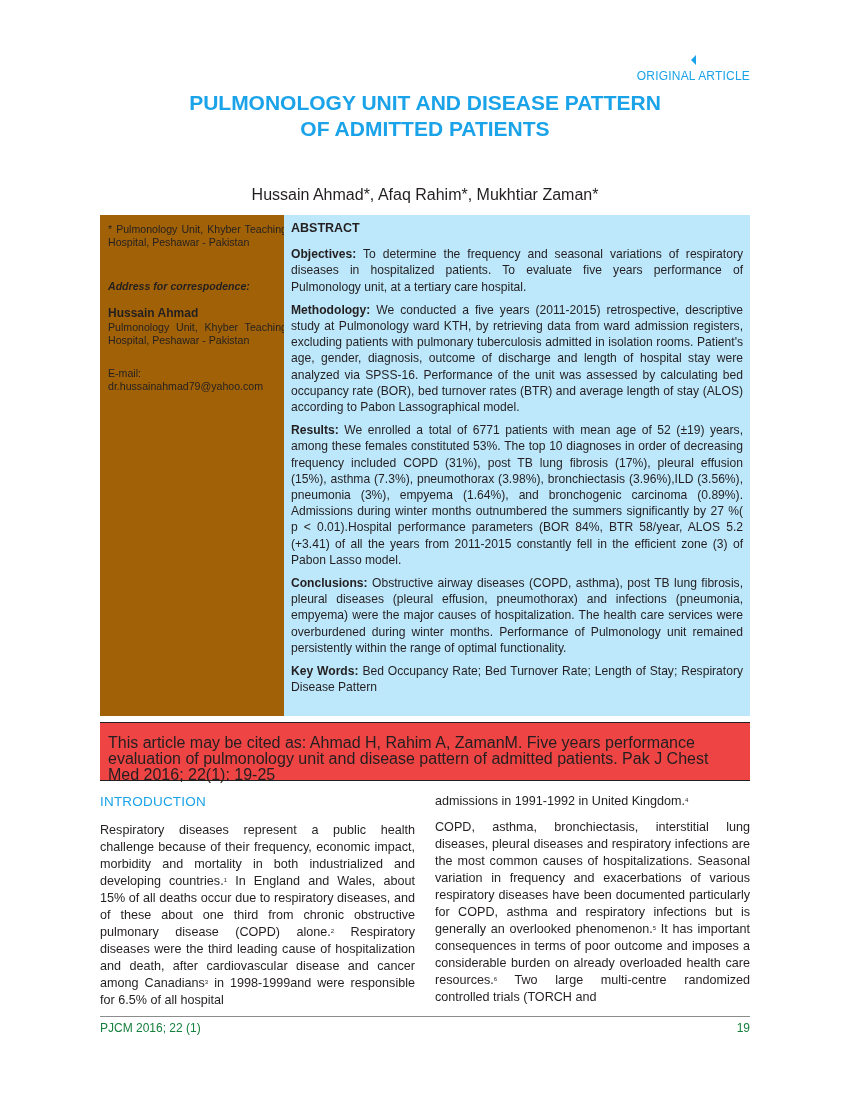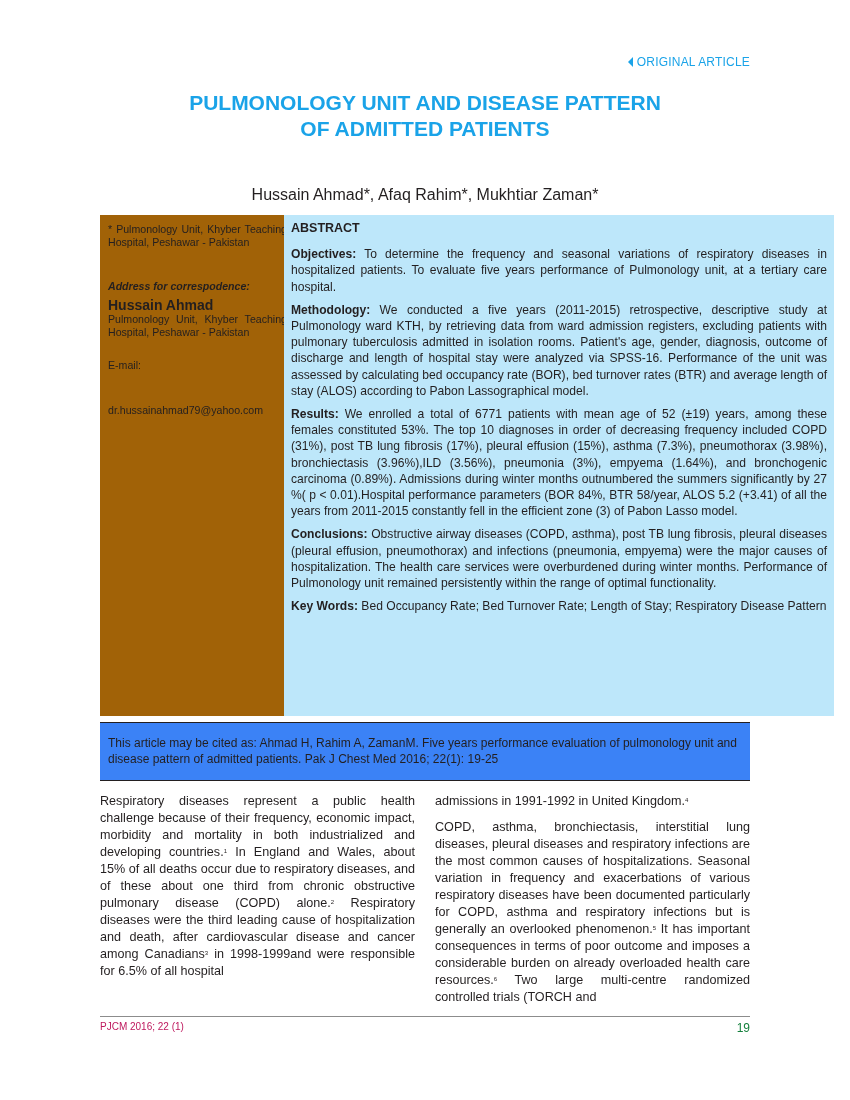--- a/index.html
+++ b/index.html
@@ -1,44 +1,44 @@
 <!DOCTYPE html>
 <html><head>
 <meta charset="utf-8">
 <style>
   html, body { margin:0; padding:0; background:#ffffff; }
   body { width:850px; height:1100px; position:relative; overflow:hidden;
          font-family:"Liberation Sans", sans-serif; color:#231f20; }
-  .abs { position:absolute; }
+  .abs { position:absolute;flex-direction:column; }
   .section-tag { right:100px; top:55px; font-size:12px; color:#1aa3e8; letter-spacing:0.2px; display:flex; align-items:center; gap:4px; }
   .section-tag .tri { width:0; height:0; border-top:5px solid transparent; border-bottom:5px solid transparent; border-right:5px solid #1aa3e8; }
   .title { left:100px; width:650px; top:90px; text-align:center; font-weight:bold; font-size:21px; line-height:26px; color:#1aa3e8; }
   .title div { white-space:nowrap; }
   .authors { left:100px; width:650px; top:186px; text-align:center; font-size:16px; color:#231f20; }
   .aff-box { left:100px; top:215px; width:195px; height:501px; background:#a16207; box-sizing:border-box; padding:8px 8px 12px 8px; font-size:10.6px; line-height:13px; color:#231f20; }
   .aff-box p { margin:0; text-align:justify; }
   .aff-box .corr-label { margin-top:31px; font-weight:bold;font-style:italic; }
-  .aff-box .corr-name { font-weight:bold; font-size:14px; line-height:16px; margin-top:4px; }
+  .aff-box .corr-name { font-weight:bold; font-size:12px; line-height:16px; margin-top:12px; }
   .aff-box .email-label { margin-top:20px; }
-  .aff-box .email { word-break:break-all;margin-top:32px; }
-  .abstract-box { left:284px; top:215px; width:550px; height:501px; background:#bde7fa; box-sizing:border-box; padding:5px 7px 0 7px; font-size:12.1px; line-height:16.2px; color:#231f20; }
+  .aff-box .email { word-break:break-all; }
+  .abstract-box { left:284px; top:215px; width:466px; height:501px; background:#bde7fa; box-sizing:border-box; padding:5px 7px 0 7px; font-size:12.1px; line-height:16.2px; color:#231f20; }
   .abstract-box .hdr { font-weight:bold; font-size:12.5px; margin-bottom:10px; }
   .abstract-box p { margin:0 0 7px 0; text-align:justify; }
   .abstract-box b { font-weight:bold; }
-  .cite-box { left:100px; top:722px; width:650px; height:59px; background:#3b82f6; border-top:1.5px solid #231f20; border-bottom:1.5px solid #231f20; box-sizing:border-box; padding:12px 8px 0 8px; font-size:12px; line-height:16px; color:#231f20; }
+  .cite-box { left:100px; top:722px; width:650px; height:59px; background:#ef4444; border-top:1.5px solid #231f20; border-bottom:1.5px solid #231f20; box-sizing:border-box; padding:12px 8px 0 8px; font-size:16px; line-height:16px; color:#231f20; }
   .cite-box p { margin:0; }
   .col { width:315px; font-size:12.6px; line-height:17px; color:#231f20; }
   .col p { margin:0; text-align:justify; }
   .col-left { left:100px; top:793px; }
   .col-right { left:435px; top:793px; }
   .intro-head { color:#1aa3e8; font-size:13.5px; margin-bottom:12px; letter-spacing:0.2px; }
   .col-right p.p1 { margin-bottom:9px; text-align:left; }
   sup { font-size:6px; vertical-align:top; position:relative; top:-1px; }
   .footer-rule { left:100px; top:1016px; width:650px; height:0; border-top:1.2px solid #8c8c8c; }
-  .footer-left { left:100px; top:1021px; font-size:10px; color:#be185d; }
+  .footer-left { left:100px; top:1021px; font-size:12px; color:#15803d; }
   .footer-right { right:100px; top:1021px; font-size:12px; color:#15803d; }
 </style>
 </head>
 <body>
 
 <div class="abs section-tag">
   <span class="tri"></span>
   <span>ORIGINAL ARTICLE</span>
 </div>
 
@@ -65,20 +65,21 @@
   <p><b>Results:</b><span> We enrolled a total of 6771 patients with mean age of 52 (±19) years, among these females constituted 53%. The top 10 diagnoses in order of decreasing frequency included COPD (31%), post TB lung fibrosis (17%), pleural effusion (15%), asthma (7.3%), pneumothorax (3.98%), bronchiectasis (3.96%),ILD (3.56%), pneumonia (3%), empyema (1.64%), and bronchogenic carcinoma (0.89%). Admissions during winter months outnumbered the summers significantly by 27 %( p &lt; 0.01).Hospital performance parameters (BOR 84%, BTR 58/year, ALOS 5.2 (+3.41) of all the years from 2011-2015 constantly fell in the efficient zone (3) of Pabon Lasso model.</span></p>
   <p><b>Conclusions:</b><span> Obstructive airway diseases (COPD, asthma), post TB lung fibrosis, pleural diseases (pleural effusion, pneumothorax) and infections (pneumonia, empyema) were the major causes of hospitalization. The health care services were overburdened during winter months. Performance of Pulmonology unit remained persistently within the range of optimal functionality.</span></p>
   <p><b>Key Words:</b><span> Bed Occupancy Rate; Bed Turnover Rate; Length of Stay; Respiratory Disease Pattern</span></p>
 </div>
 
 <div class="abs cite-box">
   <p>This article may be cited as: Ahmad H, Rahim A, ZamanM. Five years performance evaluation of pulmonology unit and disease pattern of admitted patients. Pak J Chest Med 2016; 22(1): 19-25</p>
 </div>
 
 <div class="abs col col-left">
+  <div class="intro-head">INTRODUCTION</div>
   <p><span>Respiratory diseases represent a public health challenge because of their frequency, economic impact, morbidity and mortality in both industrialized and developing countries.</span><sup>1</sup><span> In England and Wales, about 15% of all deaths occur due to respiratory diseases, and of these about one third from chronic obstructive pulmonary disease (COPD) alone.</span><sup>2</sup><span> Respiratory diseases were the third leading cause of hospitalization and death, after cardiovascular disease and cancer among Canadians</span><sup>3</sup><span> in 1998-1999and were  responsible for 6.5% of all hospital</span></p>
 </div>
 
 <div class="abs col col-right">
   <p class="p1"><span>admissions in 1991-1992 in United Kingdom.</span><sup>4</sup></p>
   <p><span>COPD, asthma, bronchiectasis, interstitial lung diseases, pleural diseases and respiratory infections are the most common causes of hospitalizations. Seasonal variation in frequency and exacerbations of various respiratory diseases have been documented particularly for COPD, asthma and respiratory infections but is generally an overlooked phenomenon.</span><sup>5</sup><span> It has important consequences in terms of poor outcome and imposes a considerable burden on already overloaded health care resources.</span><sup>6</sup><span> Two large multi-centre randomized controlled trials (TORCH and</span></p>
 </div>
 
 <div class="abs footer-rule"></div>
 <div class="abs footer-left">PJCM 2016; 22 (1)</div>

